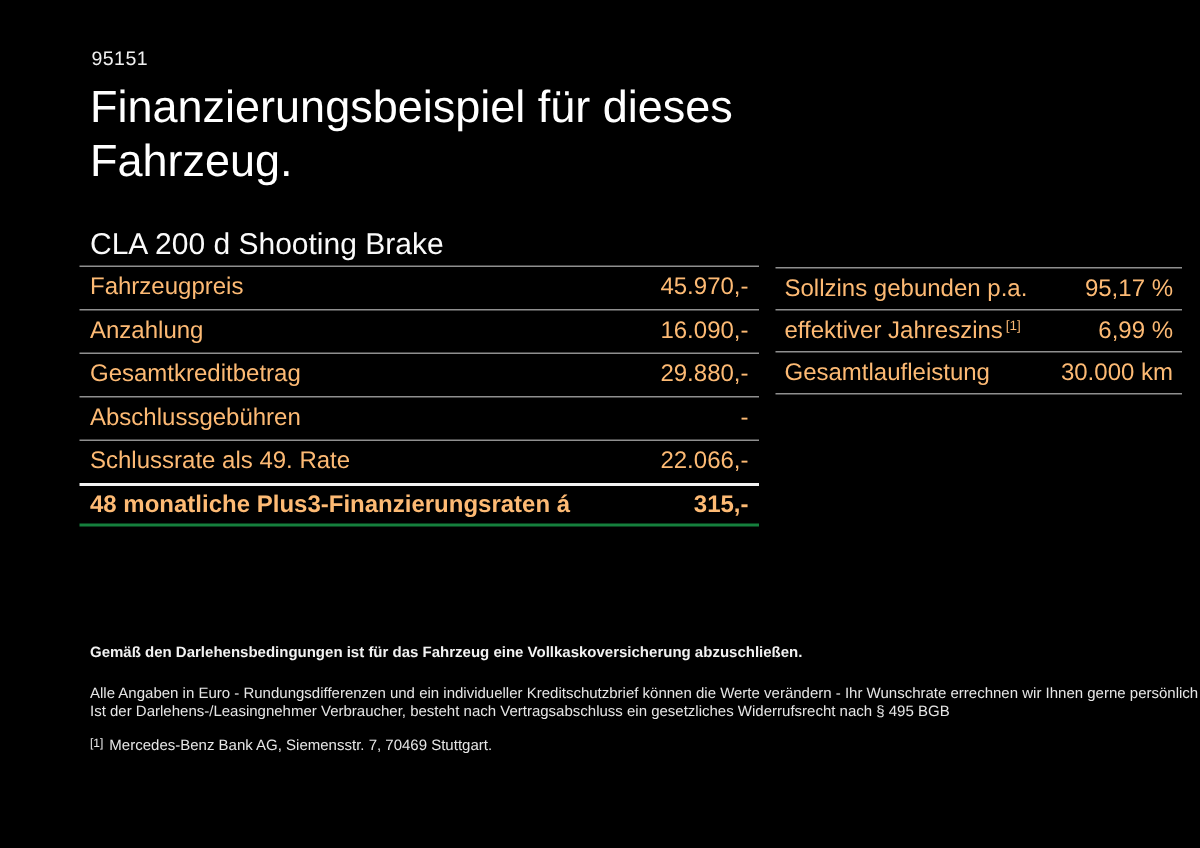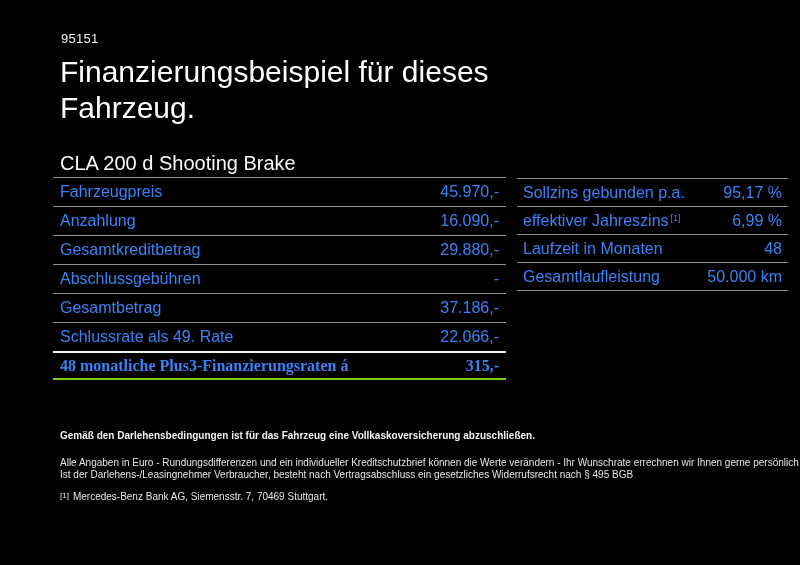--- a/index.html
+++ b/index.html
@@ -53,31 +53,30 @@
     color: #fafafa;
   }
   .t-row {
     height: 28px;
     display: flex;
     justify-content: space-between;
     align-items: center;
     padding: 0 7px;
     font-size: 16px;
     border-bottom: 1px solid #8f8f8f;
-    color: #3b82f6;
+    color: #fdba74;
   }
   .t-row.no-sep {
     border-bottom: none;
   }
   .t-row.row-bold {
     font-weight: bold;
     height: 25px;
     border-top: 2px solid #f2f2f2;
-    border-bottom: 2px solid #84cc16;
-    font-family: Liberation Serif, serif;
+    border-bottom: 2px solid #15803d;
   }
   
   .table-right {
     position: absolute;
     left: 497px;
     top: 178px;
     width: 271px;
     border-top: 1px solid #8f8f8f;
   }
   .table-right .t-row {
@@ -147,24 +146,20 @@
           <span class="row-value">16.090,-</span>
         </div>
         <div class="t-row">
           <span class="row-label">Gesamtkreditbetrag</span>
           <span class="row-value">29.880,-</span>
         </div>
         <div class="t-row">
           <span class="row-label">Abschlussgebühren</span>
           <span class="row-value">-</span>
         </div>
-        <div class="t-row">
-          <span class="row-label">Gesamtbetrag</span>
-          <span class="row-value">37.186,-</span>
-        </div>
         <div class="t-row no-sep">
           <span class="row-label">Schlussrate als 49. Rate</span>
           <span class="row-value">22.066,-</span>
         </div>
         <div class="t-row row-bold">
           <span class="row-label">48 monatliche Plus3-Finanzierungsraten á</span>
           <span class="row-value">315,-</span>
         </div>
       </div>
   </div>
@@ -172,26 +167,22 @@
   <div class="table-right" id="conditions-rows">
       <div class="t-row">
         <span class="row-label">Sollzins gebunden p.a.</span>
         <span class="row-value">95,17 %</span>
       </div>
       <div class="t-row">
         <span class="row-label">effektiver Jahreszins<sup>[1]</sup></span>
         <span class="row-value">6,99 %</span>
       </div>
       <div class="t-row">
-        <span class="row-label">Laufzeit in Monaten</span>
-        <span class="row-value">48</span>
-      </div>
-      <div class="t-row">
         <span class="row-label">Gesamtlaufleistung</span>
-        <span class="row-value">50.000 km</span>
+        <span class="row-value">30.000 km</span>
       </div>
     </div>
 
   <div class="disc disc-bold">Gemäß den Darlehensbedingungen ist für das Fahrzeug eine Vollkaskoversicherung abzuschließen.</div>
 
   <div class="disc disc-2">Alle Angaben in Euro - Rundungsdifferenzen und ein individueller Kreditschutzbrief können die Werte verändern - Ihr Wunschrate errechnen wir Ihnen gerne persönlich</div>
 
   <div class="disc disc-3">Ist der Darlehens-/Leasingnehmer Verbraucher, besteht nach Vertragsabschluss ein gesetzliches Widerrufsrecht nach § 495 BGB</div>
 
   <div class="footnote">

